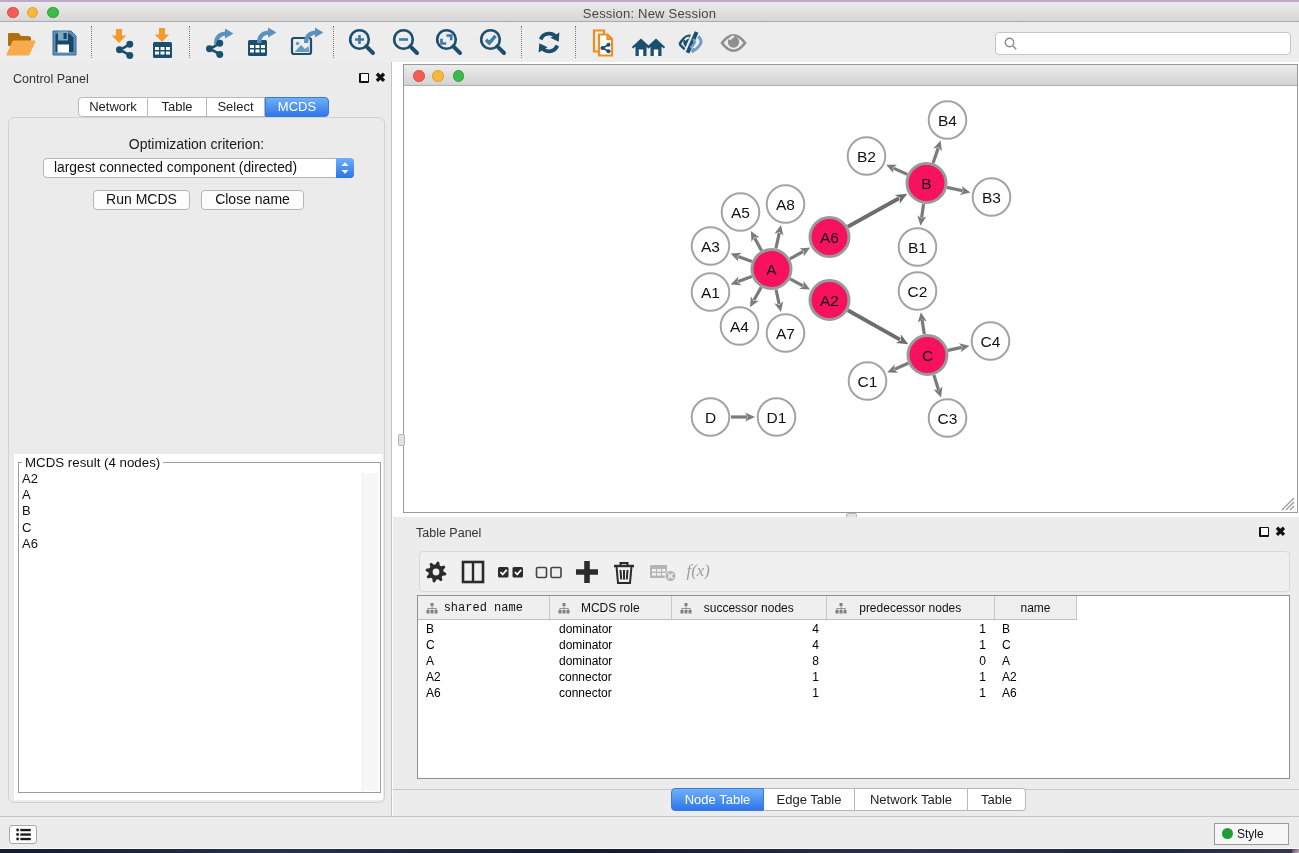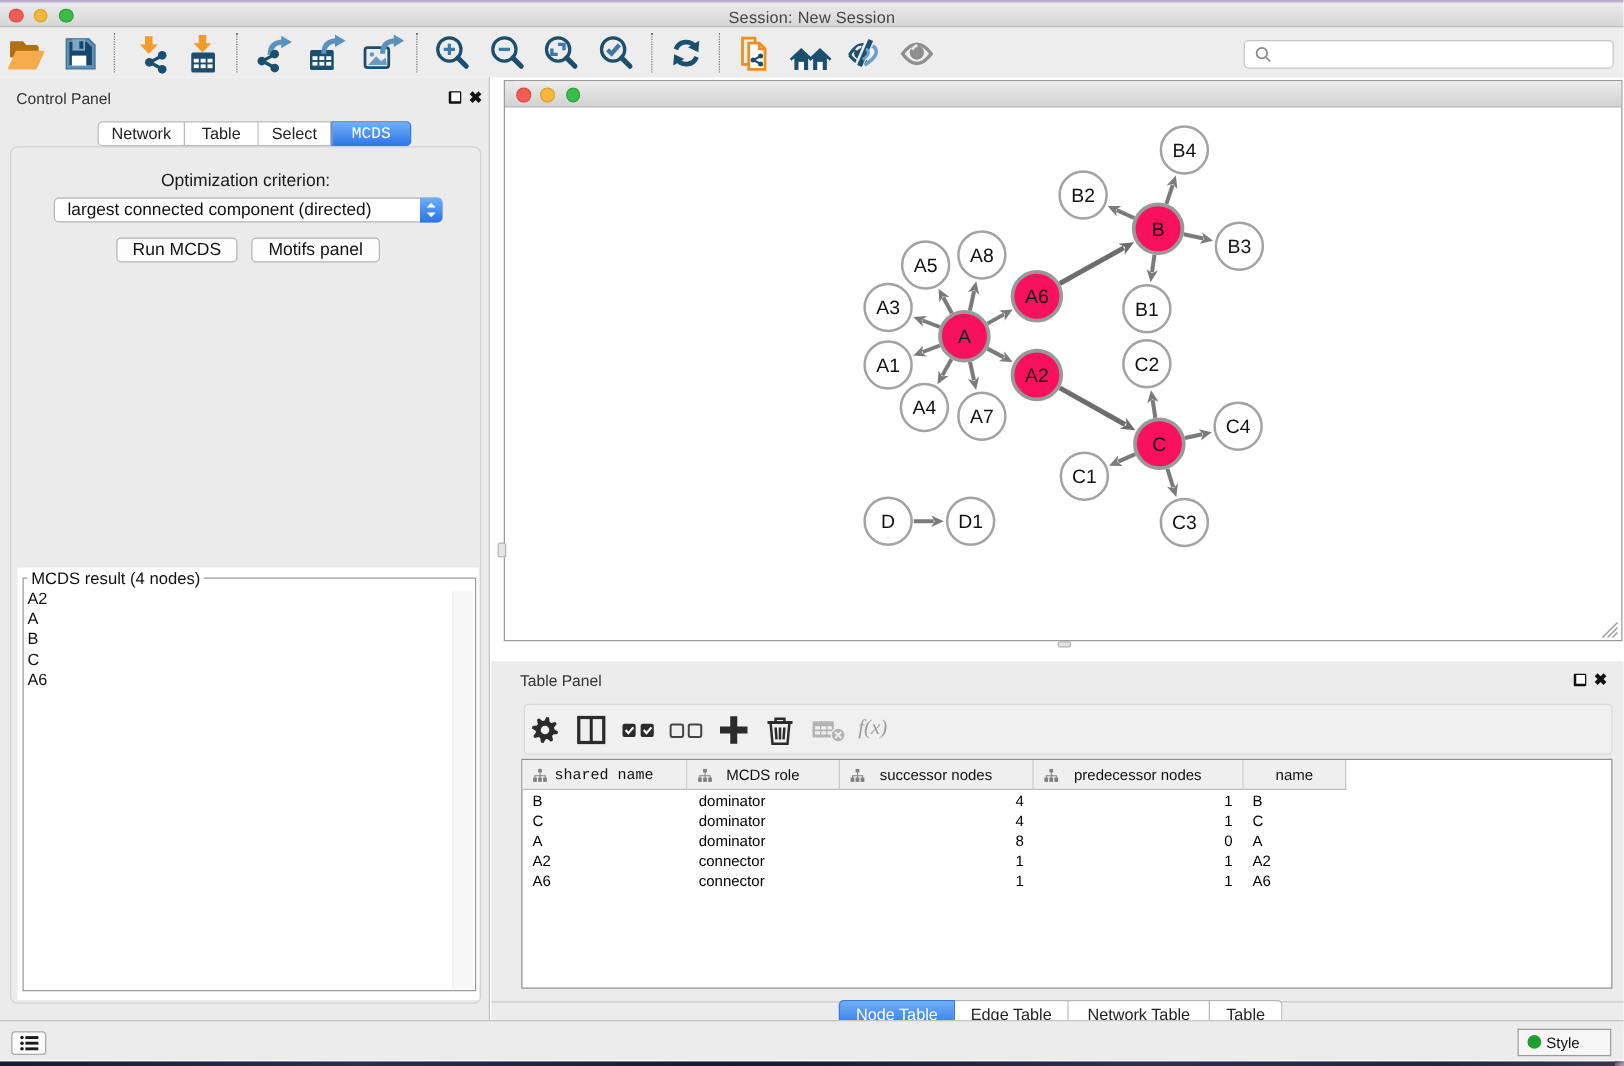--- a/index.html
+++ b/index.html
@@ -24,37 +24,37 @@
 #membtn { left:1214px; top:823px; width:75px; height:22px; background:#f6f6f6; border:1px solid #9a9a9a; font-size:12px; color:#222; }
 #memdot { left:1222px; top:828px; width:11px; height:11px; border-radius:50%; background:#1e9e33; }
 #memtxt { left:1237px; top:827px; }
 
 #cpanel { left:0; top:62px; width:392px; height:754px; background:#ebebeb; border-right:1px solid #c3c3c3; }
 #cpanel-title { left:13px; top:10px; font-size:12.5px; color:#333; }
 .wicon { position:absolute; width:10px; height:10px; border:1.6px solid #111; border-left-width:2.5px; border-bottom-width:2.5px; border-radius:1px; background:#fff; }
 .xicon { position:absolute; font-size:13px; color:#111; font-weight:bold; }
 #cp-inner { left:8px; top:55px; width:377px; height:686px; border:1px solid #d2d2d2; border-radius:6px; }
 .tabseg { position:absolute; height:20px; background:#fff; border:1px solid #b9b9b9; font-size:13px; color:#222; text-align:center; line-height:18px; }
-.tabseg.sel { background:linear-gradient(#6fb0f9,#3077e9); color:#fff; border-color:#3a7ad6;font-family:Liberation Mono, monospace; }
+.tabseg.sel { background:linear-gradient(#6fb0f9,#3077e9); color:#fff; border-color:#3a7ad6; }
 #opt-label { left:8px; top:73.5px; width:377px; text-align:center; font-size:14px; color:#1a1a1a; }
 #cp-select { left:43px; top:96px; width:311px; height:20px; background:#fff; border:1px solid #b5b5b5; border-radius:4px; font-size:13.8px; color:#111; line-height:18px; padding-left:10px; }
 #cp-select .stepper { position:absolute; right:-1px; top:-1px; width:18px; height:20px; border-radius:0 4px 4px 0; background:linear-gradient(#6db0fa,#2b72e8); }
 .cpbtn { position:absolute; top:128px; height:20px; background:#fdfdfd; border:1px solid #b5b5b5; border-radius:4px; font-size:14px; color:#111; text-align:center; line-height:17px; }
 #mcds-box { left:14px; top:392px; width:369px; height:346px; background:#fff; }
 #mcds-border { left:18px; top:400px; width:363px; height:331px; border:1px solid #9d9d9d; }
 #mcds-label { left:22px; top:393px; background:#fff; padding:0 3px; font-size:13.3px; color:#111; }
 #mcds-items { left:22px; top:409px; font-size:13px; color:#111; line-height:16.2px; }
 #mcds-scroll { left:362px; top:411px; width:16px; height:318px; background:#f7f7f7; border-left:1px solid #ececec; }
 
 #netwin { left:403px; top:64px; width:895px; height:449px; background:#fff; border:1px solid #9a9a9a; }
 #net-titlebar { left:0; top:0; width:893px; height:21px; background:linear-gradient(#ececec,#d2d2d2); border-bottom:1px solid #b0b0b0; }
 #net-title { width:100%; text-align:center; font-size:13px; color:#333; top:3px; }
 #net-titlebar .tl { position:absolute; top:5px; width:11.5px; height:11.5px; border-radius:50%; }
 
-#tpanel { left:393px; top:517px; width:906px; height:299px; background:#ececec;margin-top:12px; }
+#tpanel { left:393px; top:517px; width:906px; height:299px; background:#ececec; }
 #tp-title { left:23px; top:9px; font-size:12.5px; color:#333; }
 #tp-toolbar { left:26px; top:34px; width:871px; height:41px; background:#f0f0f0; border:1px solid #d8d8d8; border-radius:4px; }
 .tpicon { position:absolute; top:38px; height:34px; display:flex; align-items:center; justify-content:center;text-align:right; }
 #tbl { left:24px; top:78px; width:873px; height:184px; background:#fff; border:1px solid #8f8f8f; }
 .hcell { position:absolute; top:0; height:24px; background:#efefef; border-right:1px solid #c8c8c8; border-bottom:1px solid #bdbdbd; font-size:12px; color:#111; }
 .hcell .htxt { position:absolute; width:100%; text-align:center; top:5px; }
 .hcell svg { position:absolute; left:8px; top:7px; }
 .trow { position:absolute; font-size:12px; color:#000; height:16px; }
 .tabs2 { position:absolute; top:271px; height:23px; font-size:13px; text-align:center; background:#fff; border:1px solid #b7b7b7; color:#222; line-height:21px; }
 .tabs2.sel { background:linear-gradient(#6fb0f9,#2e76e9); color:#fff; border-color:#3a7ad6; }
@@ -278,21 +278,21 @@
   <div class="tabseg sel" style="left:265px; top:35px; width:64px; border-radius:0 4px 4px 0;">MCDS</div>
   <div class="abs" id="cp-inner"></div>
   <div class="abs" id="opt-label">Optimization criterion:</div>
   <div class="abs" id="cp-select">largest connected component (directed)
     <div class="stepper"><svg width="18" height="20" viewBox="0 0 18 20">
           <path d="M5.5,8 L9,4.2 L12.5,8 Z" fill="#fff"></path>
           <path d="M5.5,12 L9,15.8 L12.5,12 Z" fill="#fff"></path>
         </svg></div>
   </div>
   <div class="cpbtn" style="left:93px; width:97px;">Run MCDS</div>
-  <div class="cpbtn" style="left:201px; width:103px;">Motifs panel</div>
+  <div class="cpbtn" style="left:201px; width:103px;">Close name</div>
   <div class="abs" id="mcds-box"></div>
   <div class="abs" id="mcds-border"></div>
   <div class="abs" id="mcds-scroll"></div>
   <div class="abs" id="mcds-label">MCDS result (4 nodes)</div>
   <div class="abs" id="mcds-items">A2<br>A<br>B<br>C<br>A6</div>
 </div>
 
 <div class="abs" id="netwin">
   <div class="abs" style="left:0;top:0;width:0;height:0;border-top:7px solid #6f9bd8;border-right:7px solid transparent;"></div>
   <div class="abs" id="net-titlebar">
@@ -547,21 +547,21 @@
 <div class="trow" style="left:254px; width:147px; top:74px; text-align:right;">1</div>
 <div class="trow" style="left:408px; width:160px; top:74px; text-align:right;">1</div>
 <div class="trow" style="left:584px; top:74px;">A2</div>
 <div class="trow" style="left:8px; top:90px;">A6</div>
 <div class="trow" style="left:141px; top:90px;">connector</div>
 <div class="trow" style="left:254px; width:147px; top:90px; text-align:right;">1</div>
 <div class="trow" style="left:408px; width:160px; top:90px; text-align:right;">1</div>
 <div class="trow" style="left:584px; top:90px;">A6</div>
   </div>
   <div class="abs" style="left:0;top:272px;width:906px;height:1px;background:#c9c9c9;"></div>
-  <div class="tabs2 sel" style="left:278px; width:93px; border-radius:4px 0 0 4px;text-decoration:underline;">Node Table</div>
+  <div class="tabs2 sel" style="left:278px; width:93px; border-radius:4px 0 0 4px;">Node Table</div>
   <div class="tabs2" style="left:371px; width:91px; border-left:0;">Edge Table</div>
   <div class="tabs2" style="left:462px; width:113px; border-left:0;">Network Table</div>
   <div class="tabs2" style="left:575px; width:58px; border-radius:0 4px 4px 0; border-left:0;">Table</div>
 </div>
 
 <div class="abs" id="statusbar"></div>
 <div class="abs" id="listbtn">
     <svg width="15" height="13" viewBox="0 0 15 13">
       <g fill="#1a1a1a">
         <circle cx="1.6" cy="2" r="1.4"></circle>

